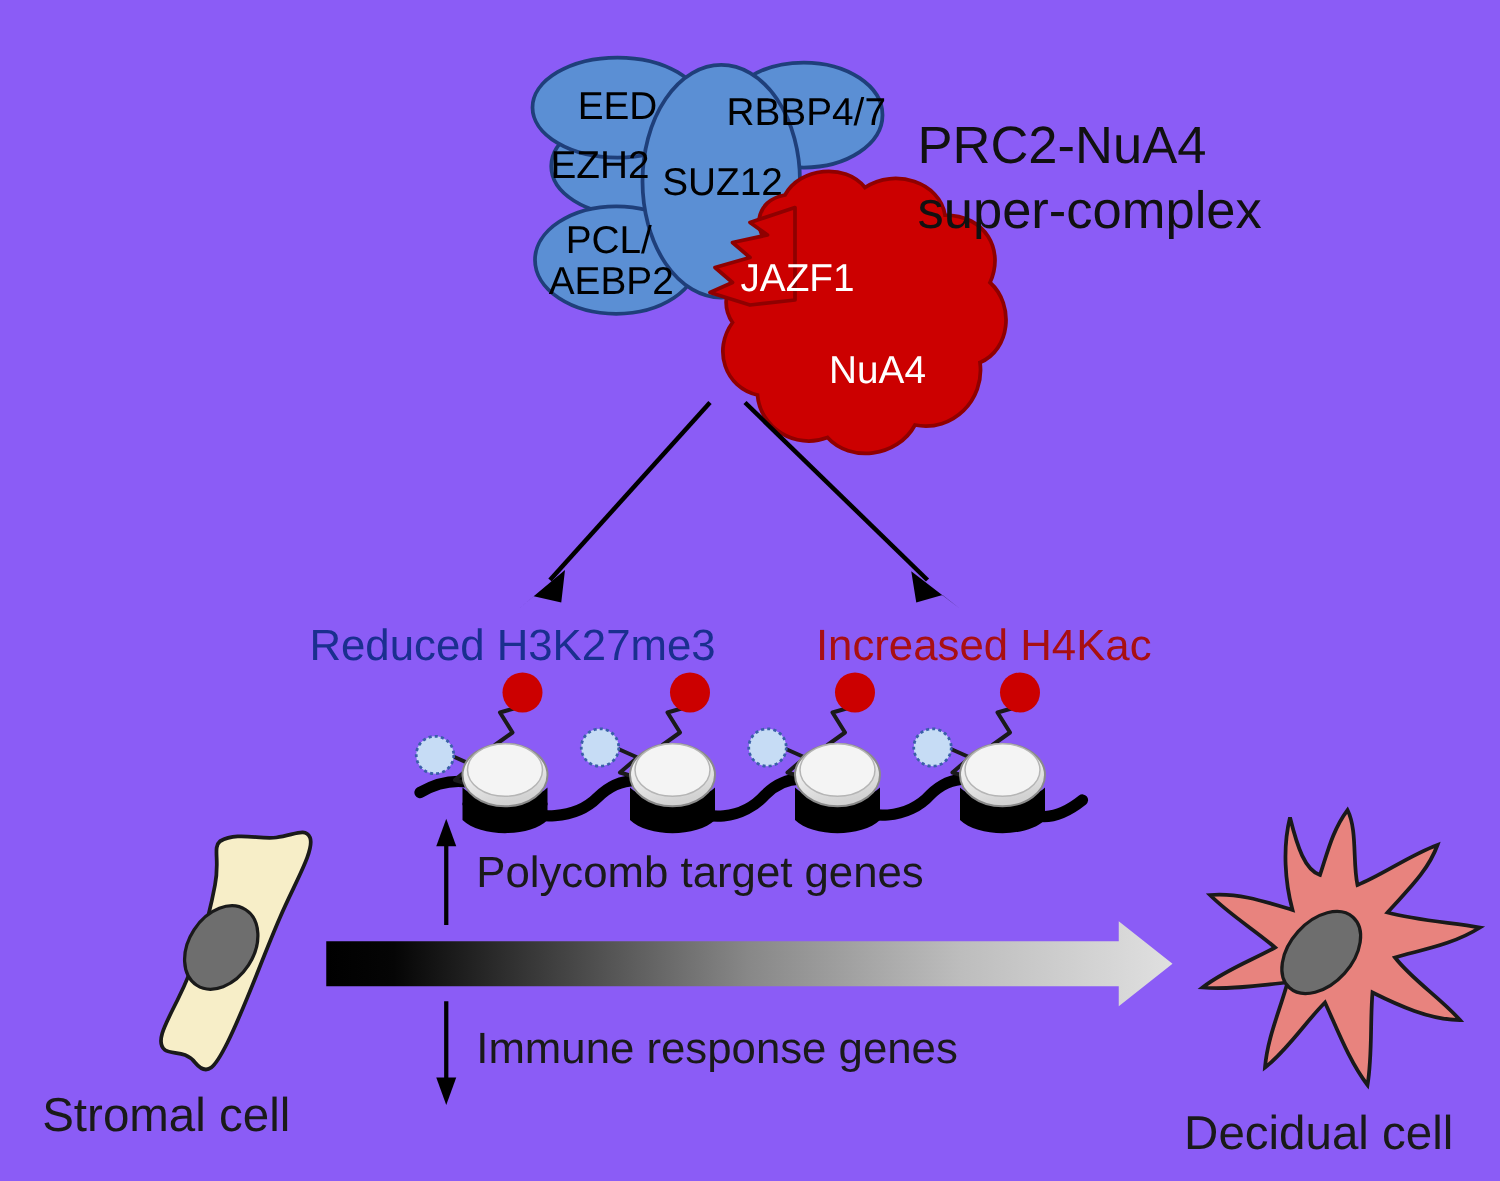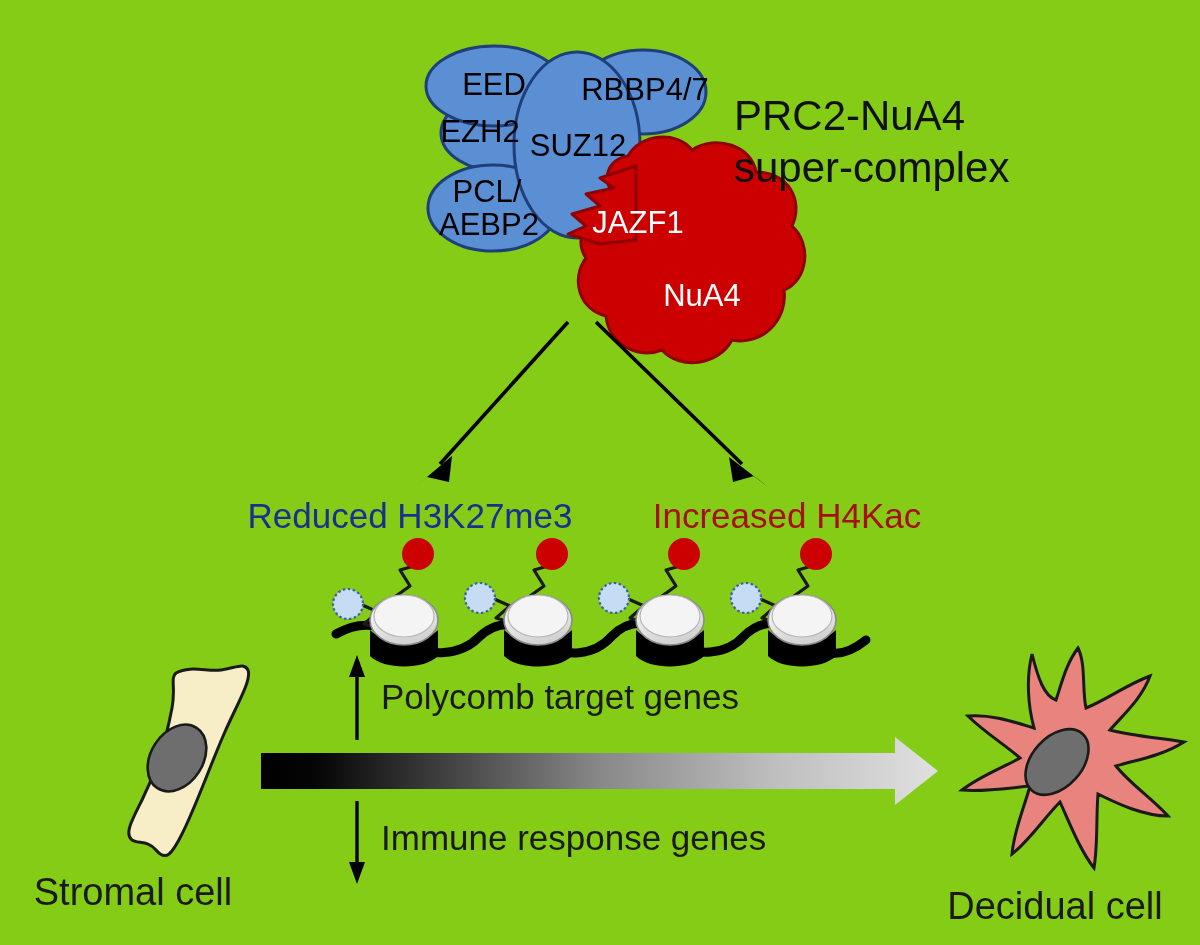--- a/index.html
+++ b/index.html
@@ -8,21 +8,21 @@
     padding: 0;
     background: #ffffff;
   }
   body {
     font-family: "Liberation Sans", sans-serif;
   }
   #figure-root {
     position: relative;
     width: 1200px;
     height: 945px;
-    background: #84cc16;
+    background: #8b5cf6;
     overflow: hidden;
   }
   #figure-svg {
     position: absolute;
     top: 0;
     left: 0;
     width: 1200px;
     height: 945px;
     display: block;
   }

